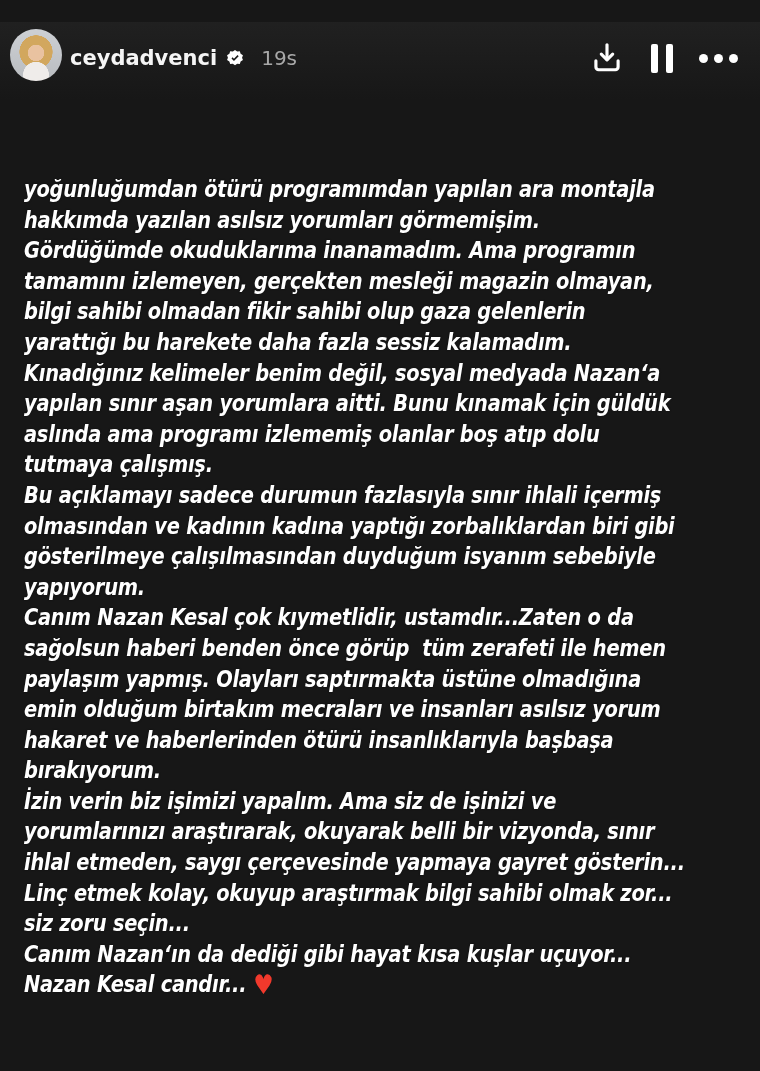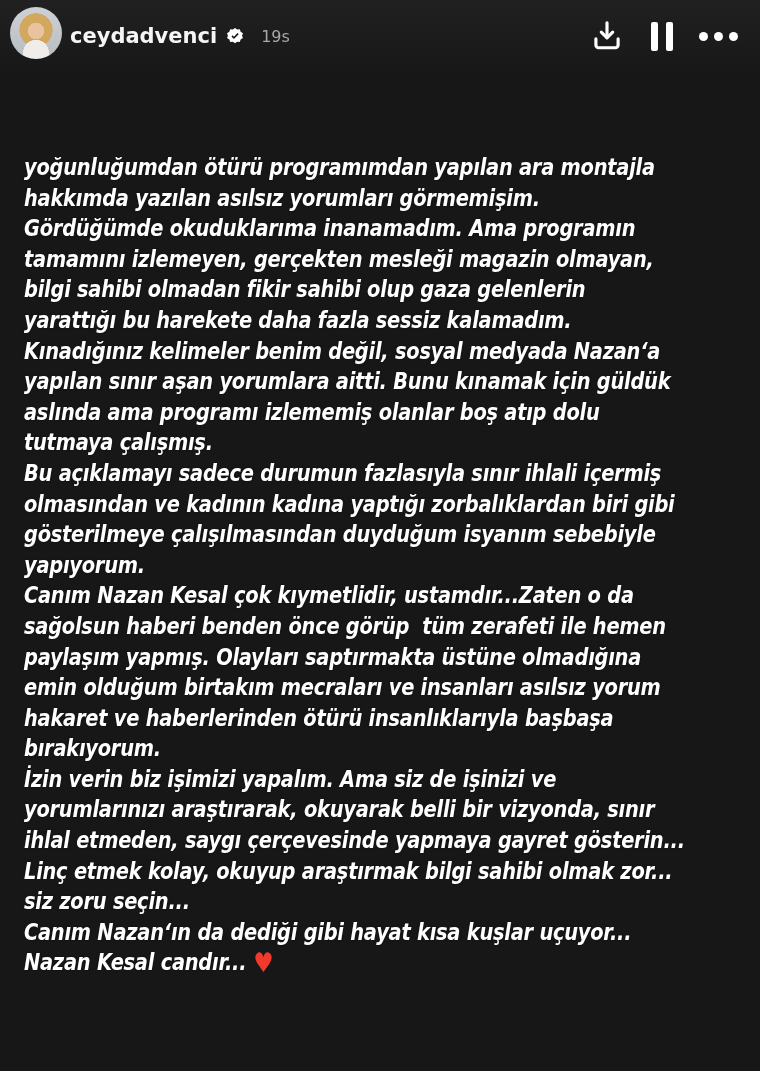--- a/index.html
+++ b/index.html
@@ -3,21 +3,21 @@
 <meta charset="utf-8">
 <style>
   html, body { margin:0; padding:0; }
   body {
     width:760px; height:1071px;
     background:#171717;
     overflow:hidden;
     position:relative;
     font-family:"DejaVu Sans","Liberation Sans",sans-serif;
   }
-  .screen { position:absolute; inset:0; }
+  .screen { position:absolute; inset:0;margin-top:22px; }
 
   
   .header {
     position:absolute; top:0; left:0; right:0; height:78px;
     background:linear-gradient(to bottom, rgba(40,40,40,.55), rgba(23,23,23,0));
   }
   .avatar {
     position:absolute; left:10px; top:7px;
     width:52px; height:52px; border-radius:50%;
     background:
@@ -26,21 +26,21 @@
       radial-gradient(circle at 50% 44%, #d2a75e 0 42%, rgba(0,0,0,0) 43%),
       linear-gradient(#cdd0d4, #b9bcc0);
     cursor:pointer;
   }
   .user-row {
     position:absolute; left:70px; top:0; height:72px;
     display:flex; align-items:center; gap:9px;
   }
   .username { color:#f5f5f5; font-size:21px; font-weight:700; cursor:pointer; }
   .badge { width:18px; height:18px; display:inline-block; }
-  .timestamp { color:#a8a8a8; font-size:16px; margin-left:8px; }
+  .timestamp { color:#a8a8a8; font-size:20px; margin-left:8px; }
 
   .actions {
     position:absolute; right:22px; top:0; height:72px;
     display:flex; align-items:center; gap:26px;
   }
   .icon-btn {
     background:none; border:none; padding:0; margin:0; cursor:pointer;
     display:flex; align-items:center; justify-content:center;
   }
   .pause-bars { display:flex; gap:8px; }

